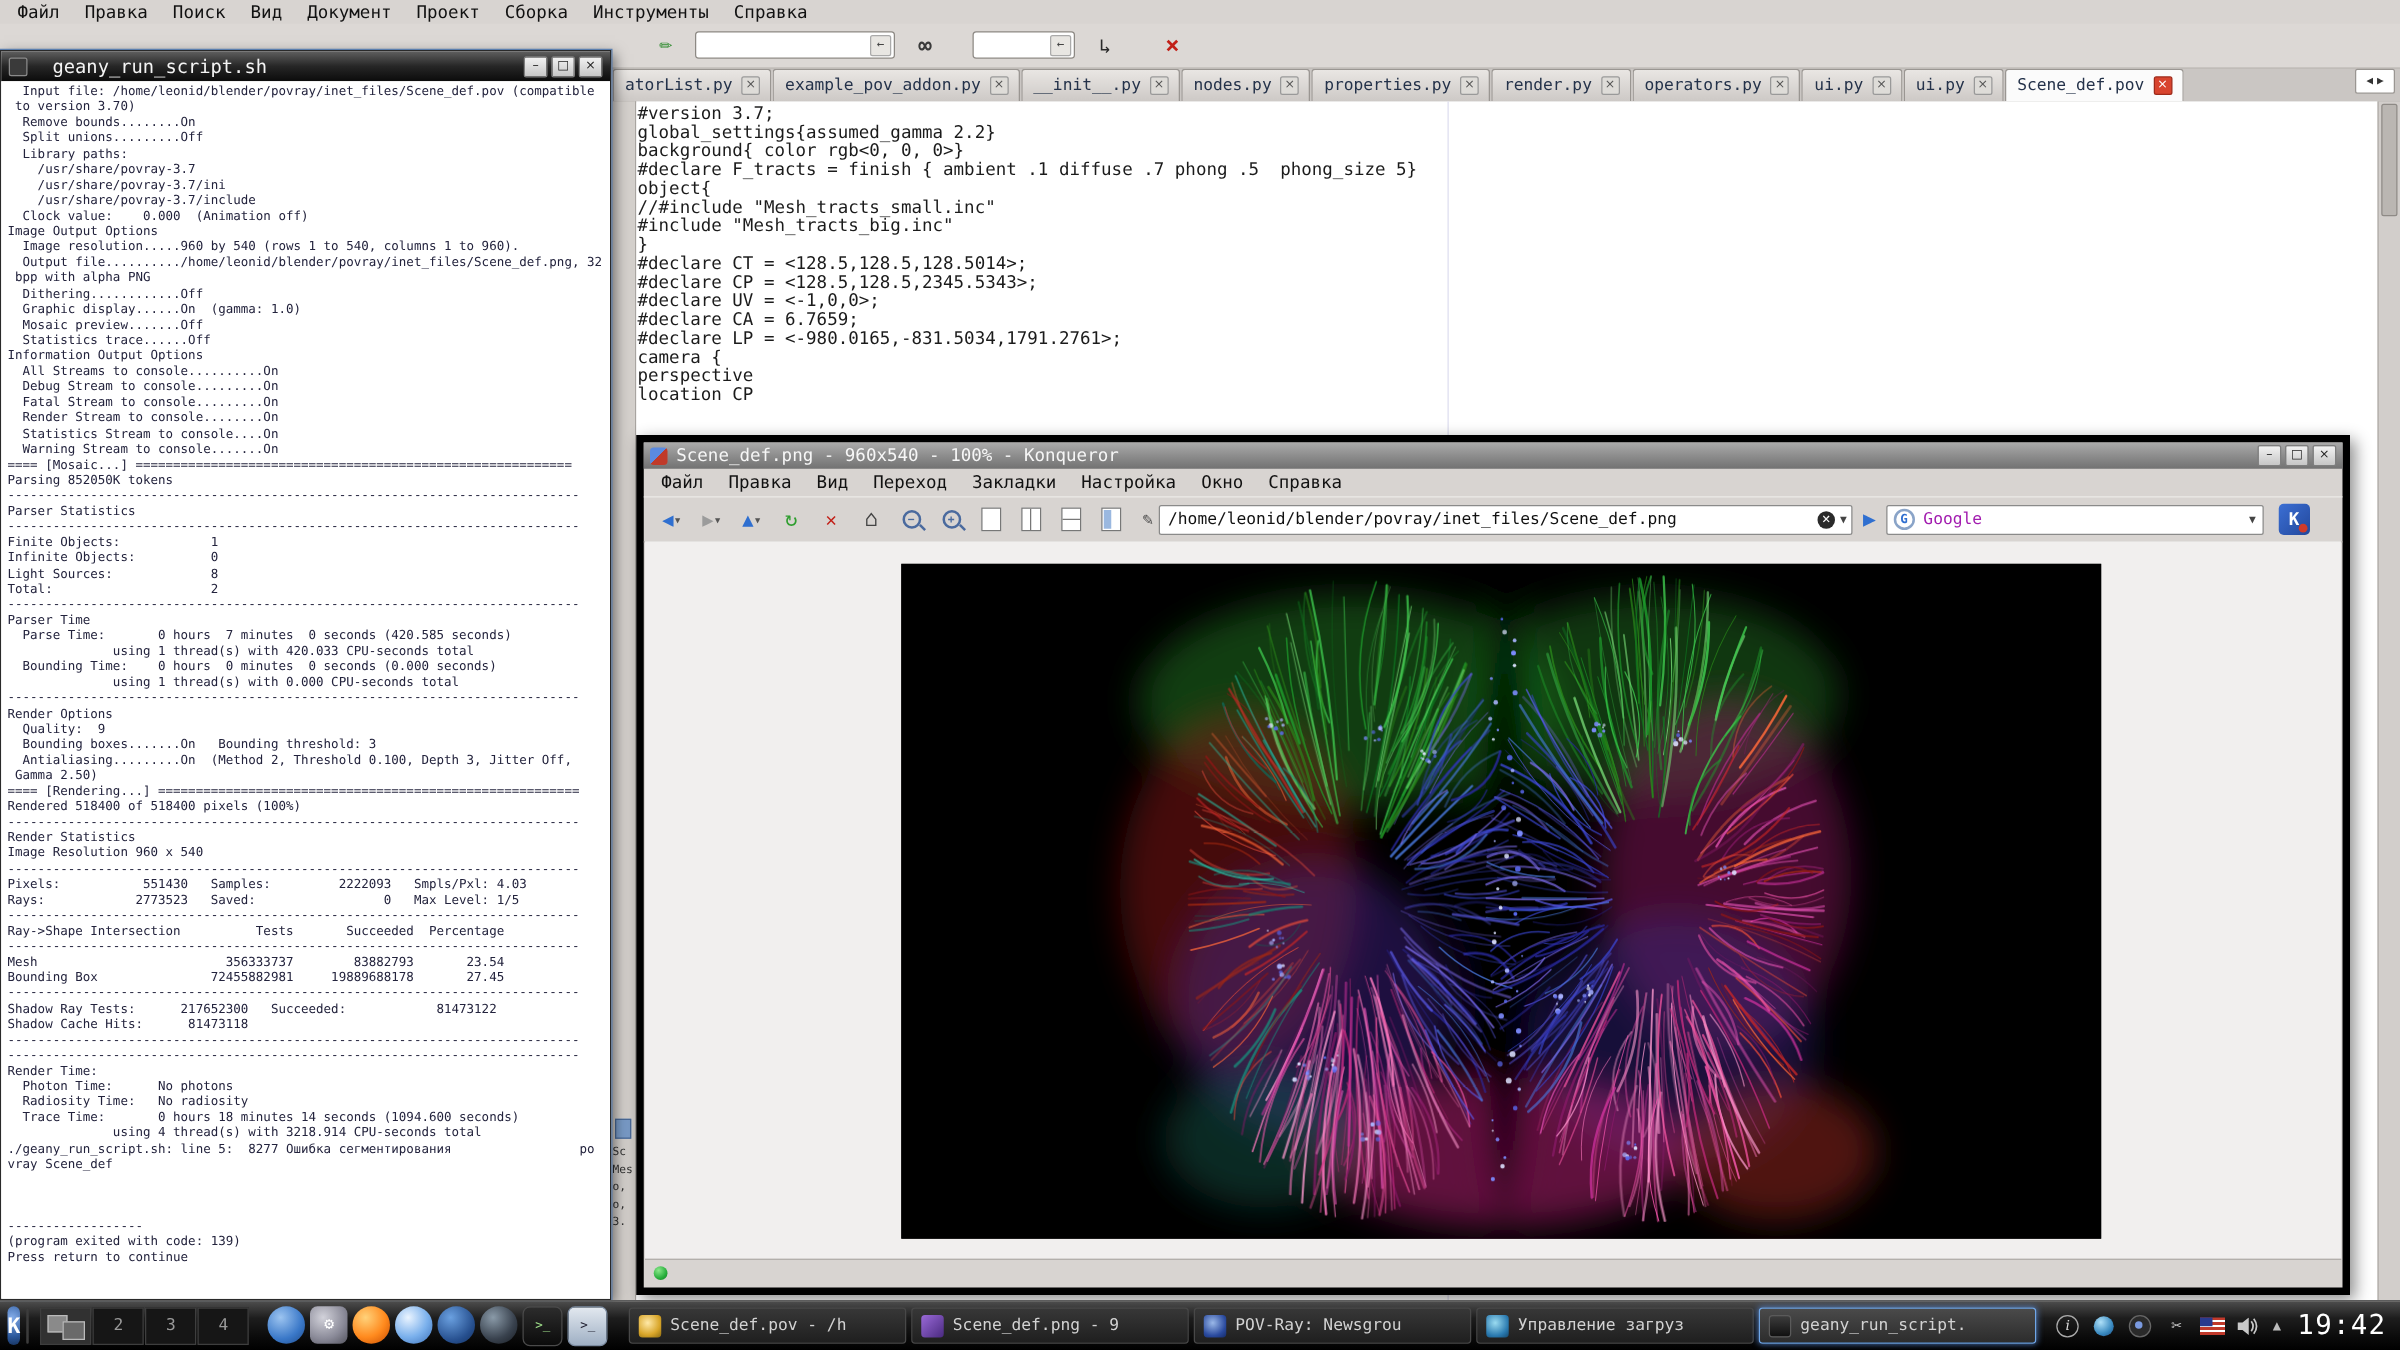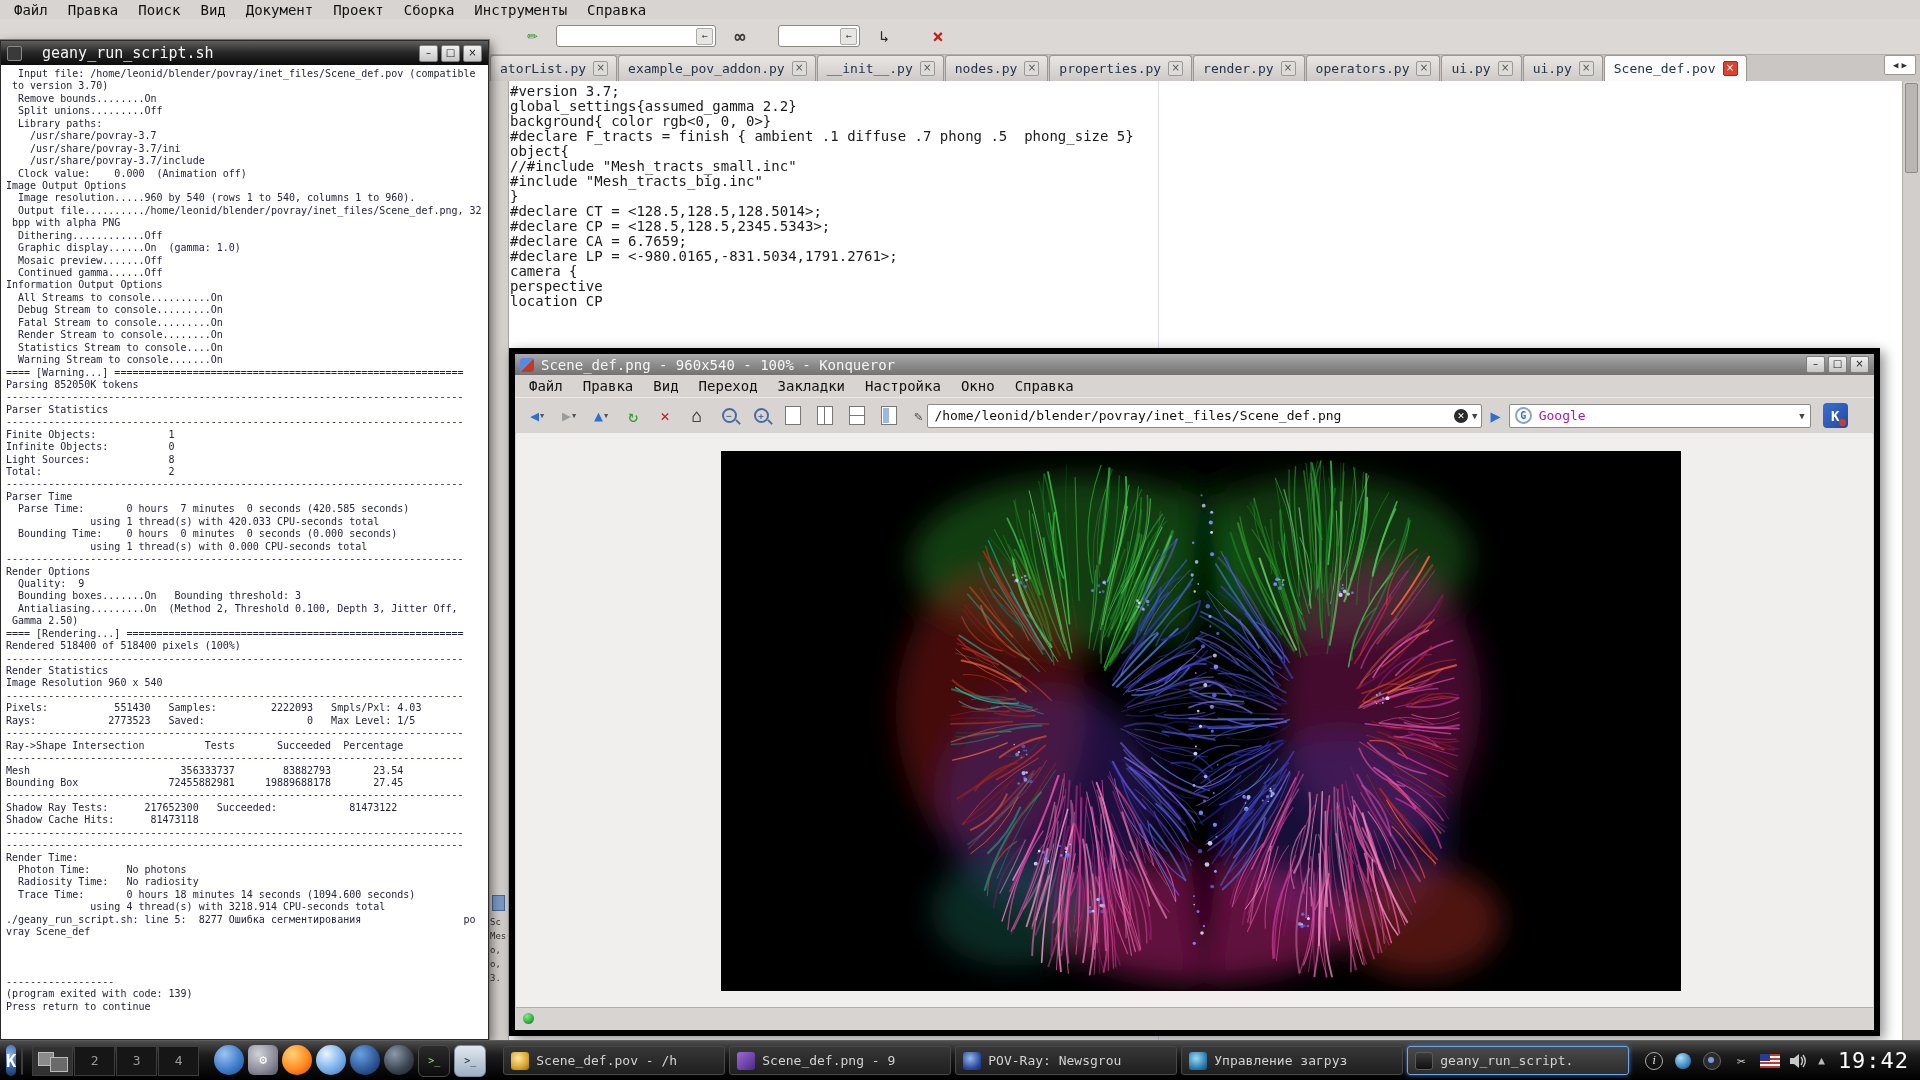--- a/index.html
+++ b/index.html
@@ -290,20 +290,21 @@
       <div class="codeline">#version 3.7;</div>
           <div class="codeline">global_settings{assumed_gamma 2.2}</div>
           <div class="codeline">background{ color rgb&lt;0, 0, 0&gt;}</div>
           <div class="codeline">#declare F_tracts = finish { ambient .1 diffuse .7 phong .5  phong_size 5}</div>
           <div class="codeline">object{</div>
           <div class="codeline">//#include "Mesh_tracts_small.inc"</div>
           <div class="codeline">#include "Mesh_tracts_big.inc"</div>
           <div class="codeline">}</div>
           <div class="codeline">#declare CT = &lt;128.5,128.5,128.5014&gt;;</div>
           <div class="codeline">#declare CP = &lt;128.5,128.5,2345.5343&gt;;</div>
+          <div class="codeline">#declare UV = &lt;-1,0,0&gt;;</div>
           <div class="codeline">#declare CA = 6.7659;</div>
           <div class="codeline">#declare LP = &lt;-980.0165,-831.5034,1791.2761&gt;;</div>
           <div class="codeline">camera {</div>
           <div class="codeline">perspective</div>
           <div class="codeline">location CP</div>
         </div>
     </div>
     <div class="gx-scroll">
       <div class="thumb"></div>
     </div>
@@ -330,29 +331,29 @@
         <div class="tline">    /usr/share/povray-3.7/ini</div>
         <div class="tline">    /usr/share/povray-3.7/include</div>
         <div class="tline">  Clock value:    0.000  (Animation off)</div>
         <div class="tline">Image Output Options</div>
         <div class="tline">  Image resolution.....960 by 540 (rows 1 to 540, columns 1 to 960).</div>
         <div class="tline">  Output file........../home/leonid/blender/povray/inet_files/Scene_def.png, 32</div>
         <div class="tline"> bpp with alpha PNG</div>
         <div class="tline">  Dithering............Off</div>
         <div class="tline">  Graphic display......On  (gamma: 1.0)</div>
         <div class="tline">  Mosaic preview.......Off</div>
-        <div class="tline">  Continued gamma......Off</div>
+        <div class="tline">  Statistics trace......Off</div>
         <div class="tline">Information Output Options</div>
         <div class="tline">  All Streams to console..........On </div>
         <div class="tline">  Debug Stream to console.........On </div>
         <div class="tline">  Fatal Stream to console.........On </div>
         <div class="tline">  Render Stream to console........On </div>
         <div class="tline">  Statistics Stream to console....On </div>
         <div class="tline">  Warning Stream to console.......On </div>
-        <div class="tline">==== [Warning...] ==========================================================</div>
+        <div class="tline">==== [Mosaic...] ==========================================================</div>
         <div class="tline">Parsing 852050K tokens</div>
         <div class="tline">----------------------------------------------------------------------------</div>
         <div class="tline">Parser Statistics</div>
         <div class="tline">----------------------------------------------------------------------------</div>
         <div class="tline">Finite Objects:            1</div>
         <div class="tline">Infinite Objects:          0</div>
         <div class="tline">Light Sources:             8</div>
         <div class="tline">Total:                     2</div>
         <div class="tline">----------------------------------------------------------------------------</div>
         <div class="tline">Parser Time</div>

